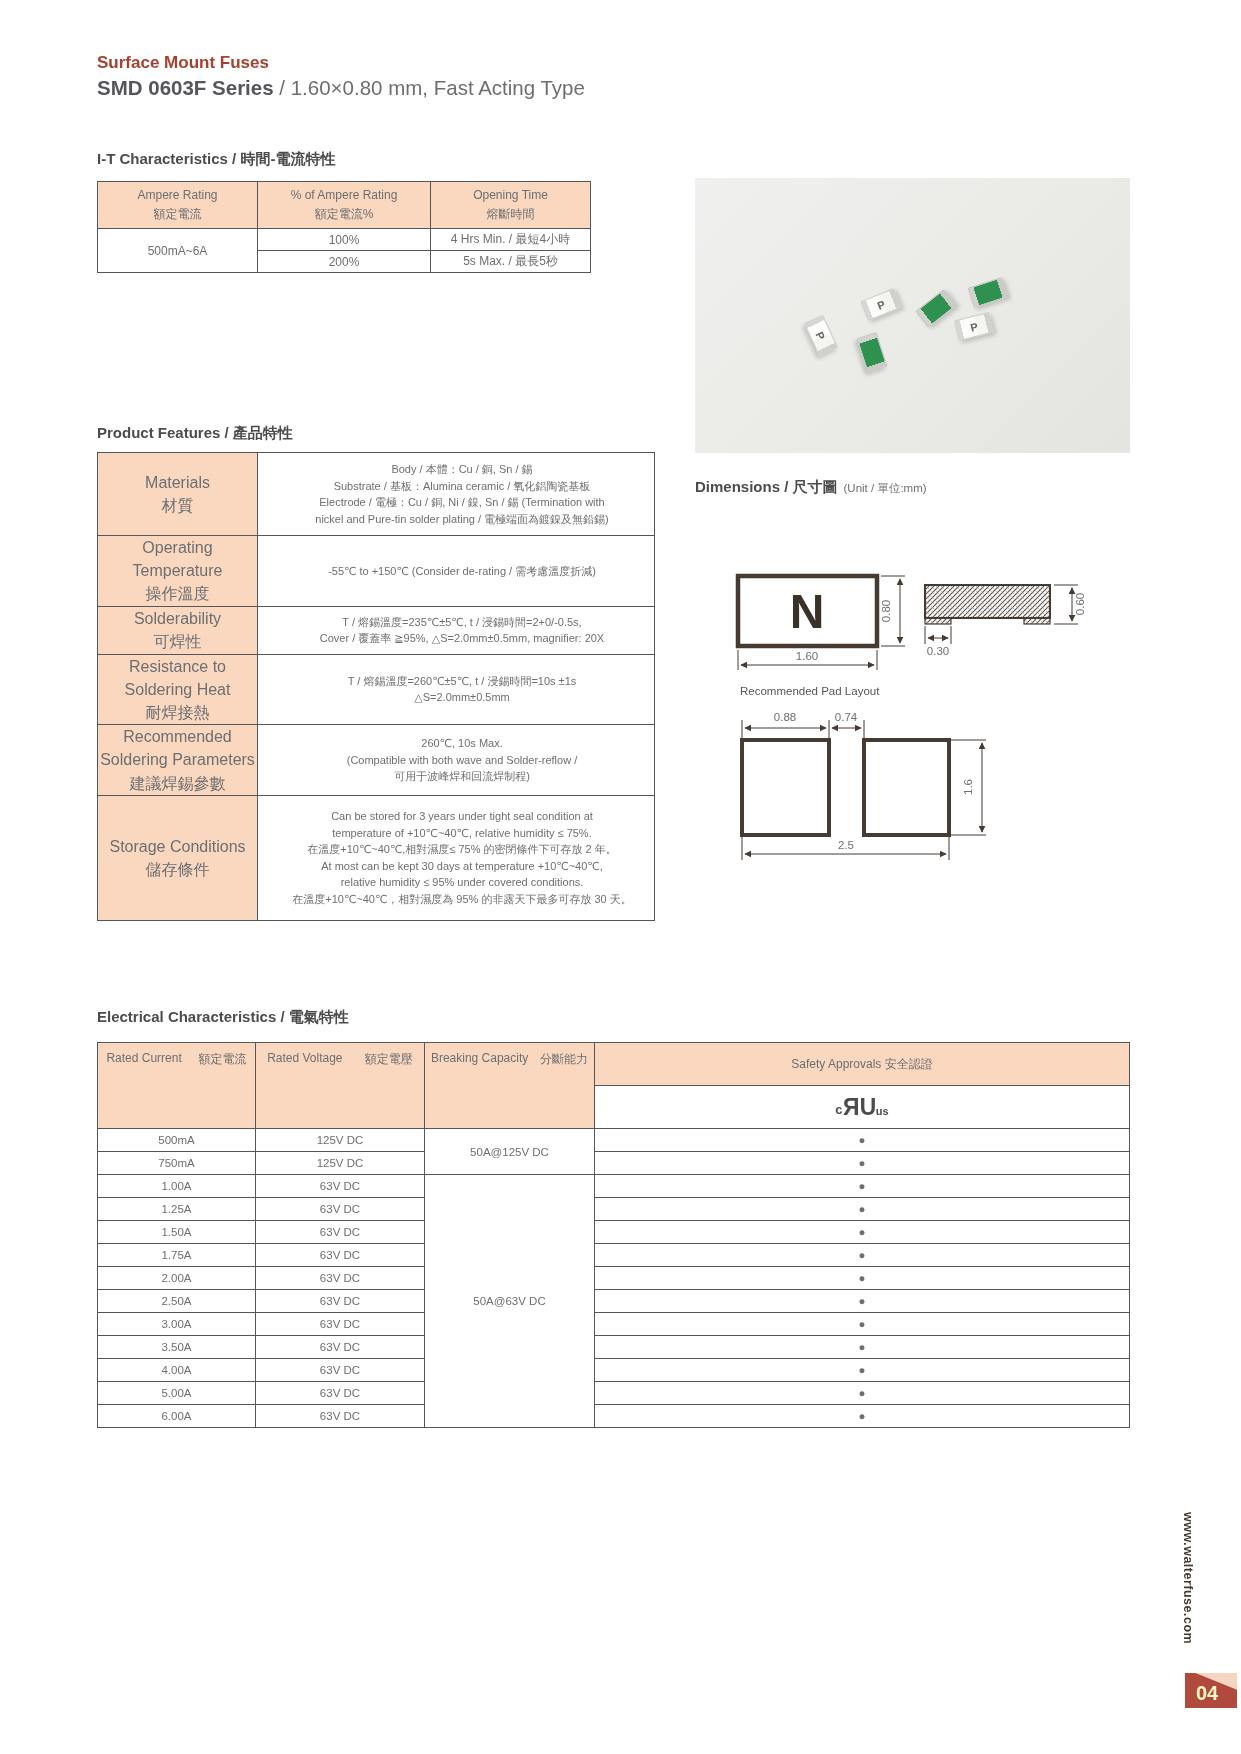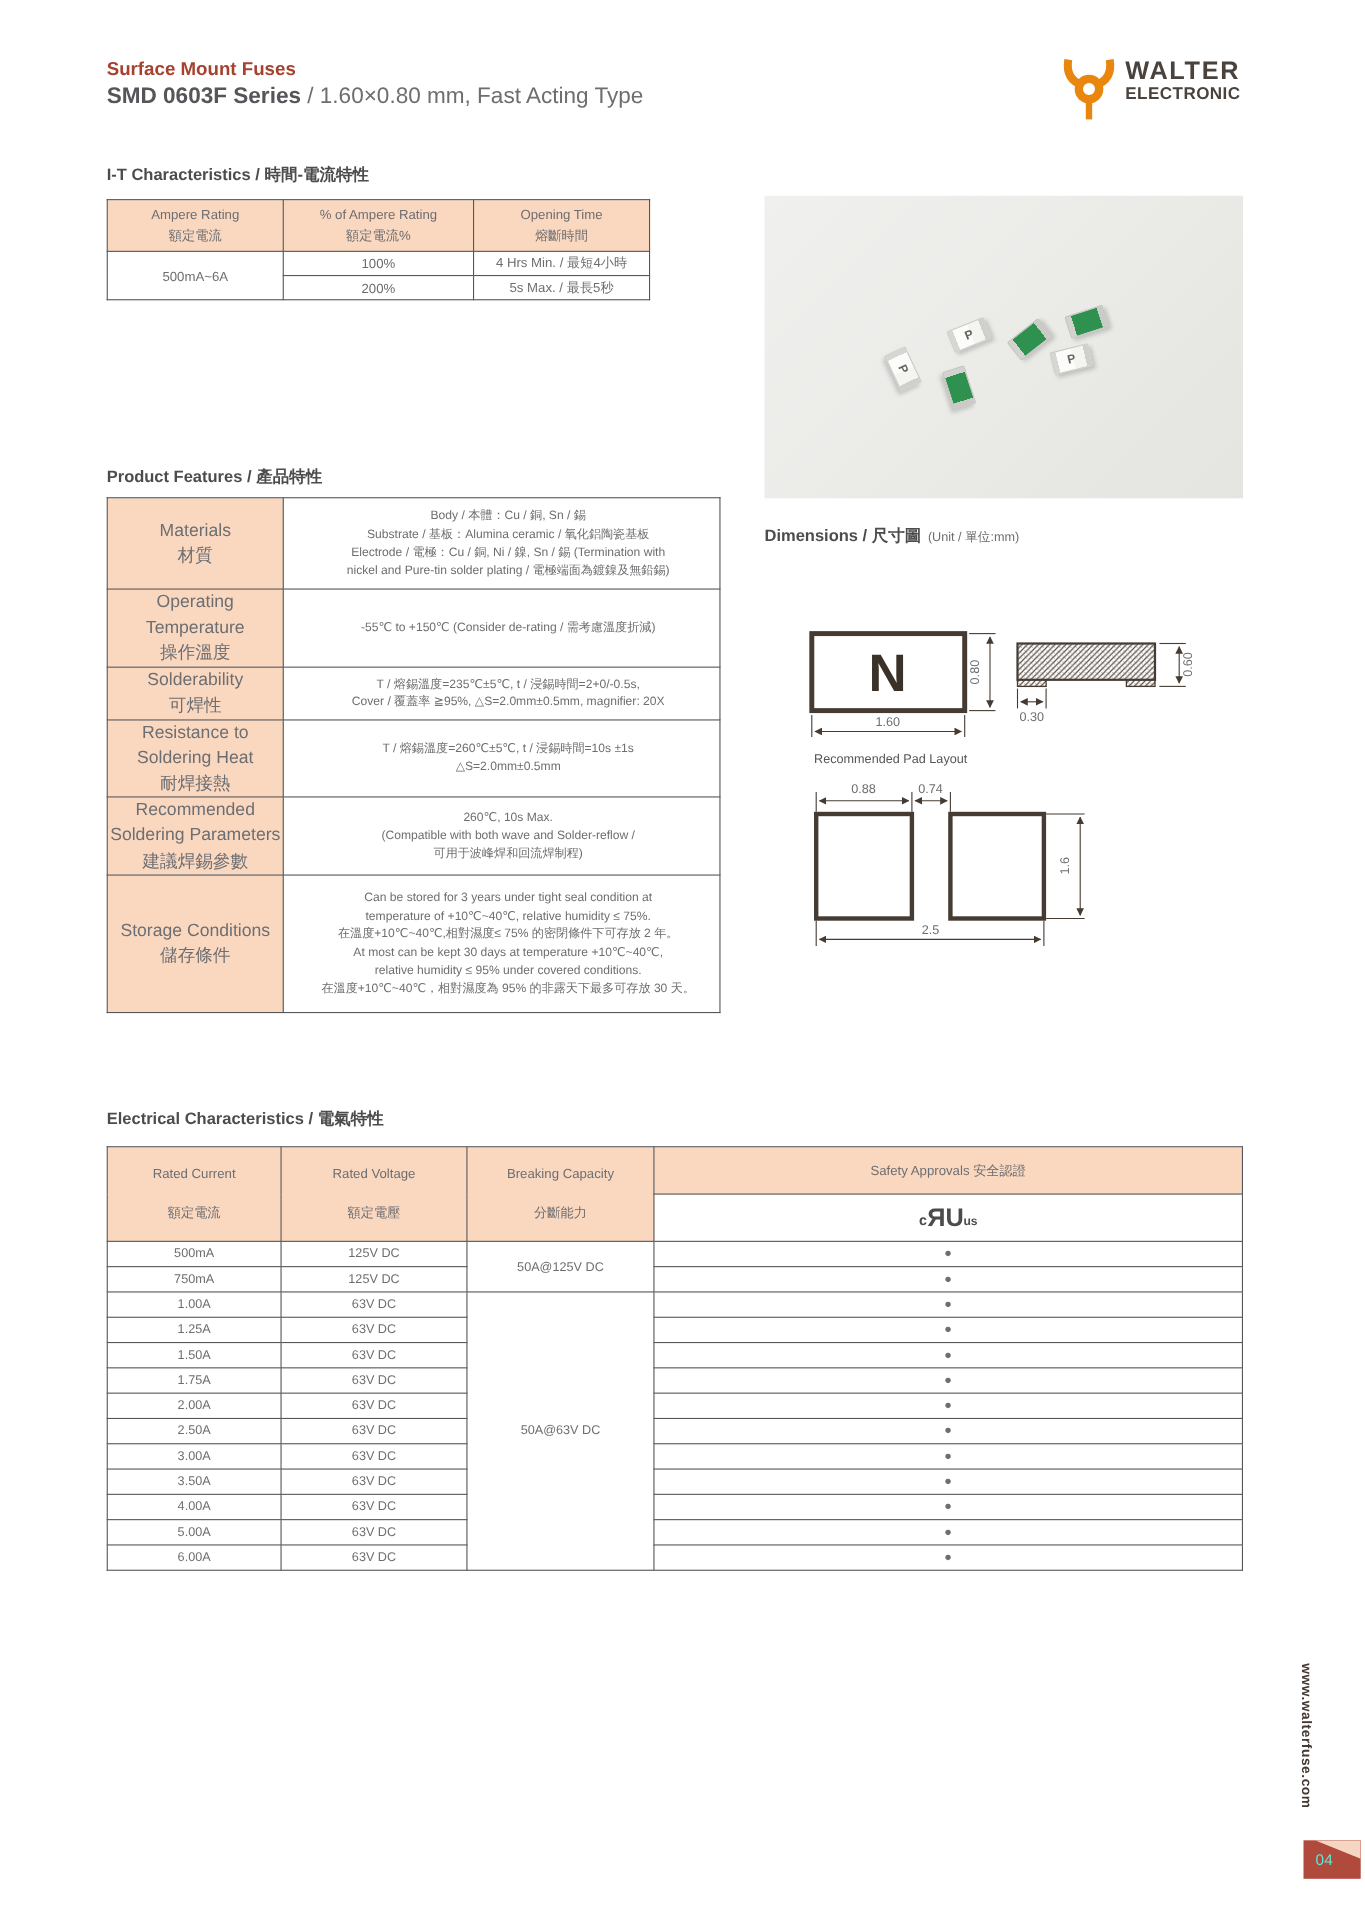--- a/index.html
+++ b/index.html
@@ -38,21 +38,21 @@
   .pf-table { left:97px; top:452px; width:558px; table-layout:fixed; }
   .pf-table th { font-size:16px; line-height:1.45; }
   .pf-table td { font-size:11px; text-align:center; padding:5px 0 5px 12px; line-height:1.5; }
   .pf-table tr:nth-child(1){height:83px;} .pf-table tr:nth-child(2){height:47px;}
   .pf-table tr:nth-child(3){height:48px;} .pf-table tr:nth-child(4){height:51px;}
   .pf-table tr:nth-child(5){height:68px;} .pf-table tr:nth-child(6){height:125px;}
 
   
   .ec-table { left:97px; top:1042px; width:1033px; table-layout:fixed; }
   .ec-table th { font-size:12px; }
-  .ec-table th .h2l { display:flex; flex-direction:column; justify-content:space-around; height:70px; }
+  .ec-table th .h2l { display:flex; flex-direction:row; justify-content:space-around; height:70px; }
   .ec-table tr.ec-h1 { height:43px; } .ec-table tr.ec-h2 { height:43px; }
   .ec-table tbody tr { height:23px; }
   .ec-table td { font-size:11.5px; }
   .ul-cell { background:#fff; }
   .ul-mark { display:inline-flex; align-items:flex-end; color:#4b4b4d; line-height:1; }
   .ul-c  { font-size:13px; font-weight:bold; margin-bottom:3px; }
   .ul-ru { display:inline-block; transform:scaleX(-1); font-size:23px; font-weight:bold; }
   .ul-us { font-size:11px; font-weight:bold; margin-bottom:2px; }
   .dot-cell { font-size:9px; color:#4a4a4a; letter-spacing:0; }
 
@@ -71,43 +71,30 @@
   .dim-svg2 { position:absolute; left:700px; top:700px; }
   .dim-text { font-size:11.5px; fill:#6d6e71; }
   .draw { stroke:#453b32; fill:none; }
 
   
   .website { position:absolute; left:1181px; top:1512px; writing-mode:vertical-rl;
              font-size:12.5px; font-weight:bold; color:#443a33; letter-spacing:0.5px; }
   .page-badge { position:absolute; left:1185px; top:1673px; width:52px; height:35px; background:#b04a3c; overflow:hidden; }
   .page-badge::after { content:""; position:absolute; top:0; right:0; width:80%; height:48%;
                        background:#f4d6c3; clip-path:polygon(0 0,100% 0,100% 100%); }
-  .badge-num { position:absolute; left:11px; top:9px; font-size:14px; font-weight:normal; color:#5eead4; z-index:1; }
+  .badge-num { position:absolute; left:11px; top:9px; font-size:20px; font-weight:bold; color:#fef9c3; z-index:1; }
 </style>
 </head>
 <body>
 
 <div class="page">
 
   <div class="category">Surface Mount Fuses</div>
   <div class="title"><span class="title-bold">SMD 0603F Series</span><span> / 1.60×0.80 mm, Fast Acting Type</span></div>
 
-  <div class="logo">
-    <svg width="52" height="58" viewBox="0 0 70 80">
-      <path d="M9,3 C6,22 14,31 27,35" stroke="#e8860d" stroke-width="10" fill="none"></path>
-      <path d="M61,3 C64,22 56,31 43,35" stroke="#e8860d" stroke-width="10" fill="none"></path>
-      <circle cx="35" cy="40" r="18" fill="#e8860d"></circle>
-      <circle cx="35" cy="40" r="7.5" fill="#ffffff"></circle>
-      <rect x="31" y="57" width="8" height="21" fill="#e8860d"></rect>
-    </svg>
-    <div class="logo-text">
-      <div class="logo-name">WALTER</div>
-      <div class="logo-sub">ELECTRONIC</div>
-    </div>
-  </div>
 
   <div class="sec-h" style="left:97px; top:150px;">I-T Characteristics / 時間-電流特性</div>
   <table class="dtable it-table">
     <colgroup>
         <col style="width:160px">
         <col style="width:173px">
         <col>
       </colgroup>
     <thead>
       <tr>

